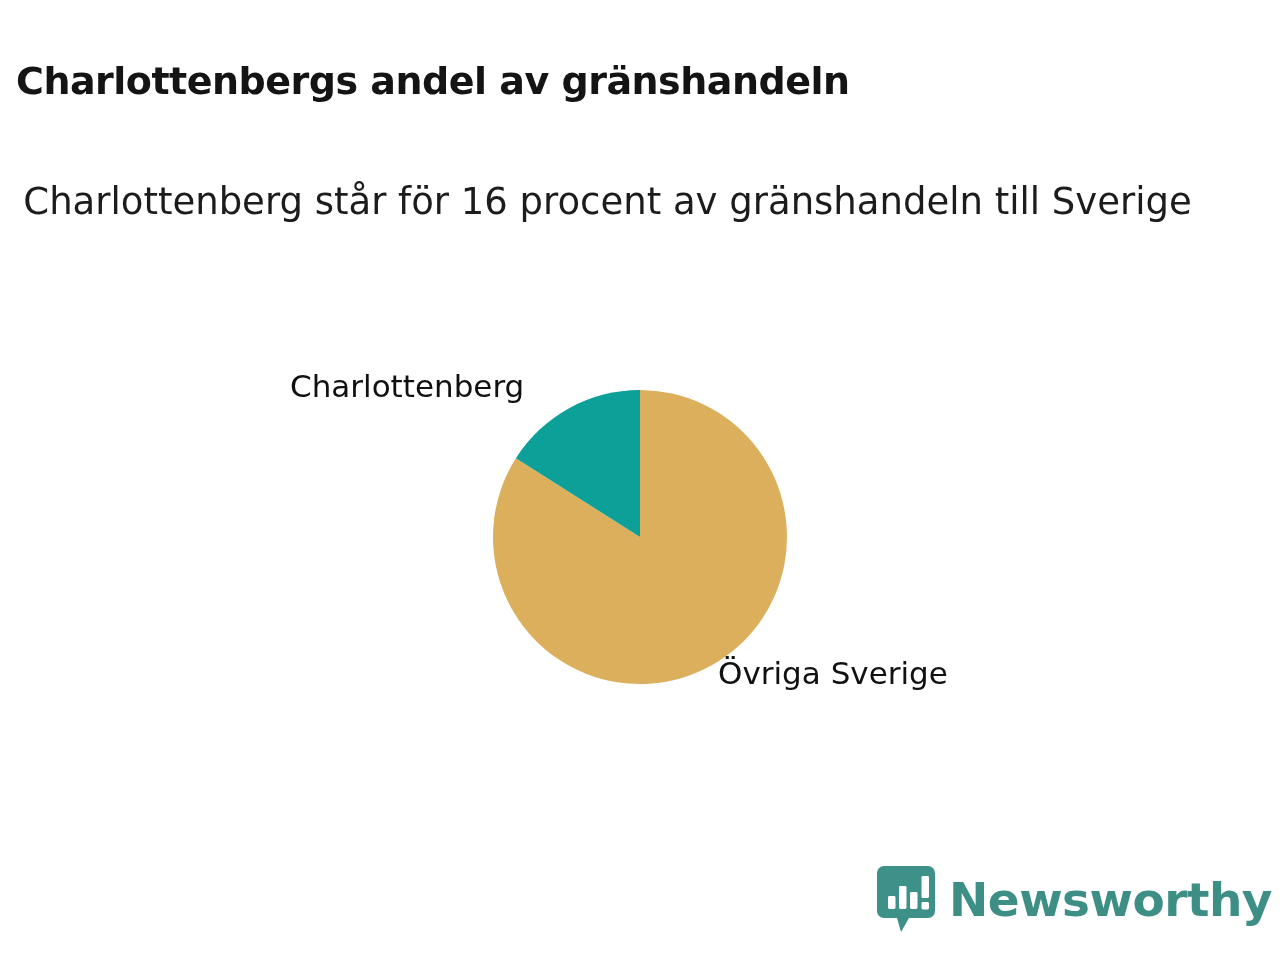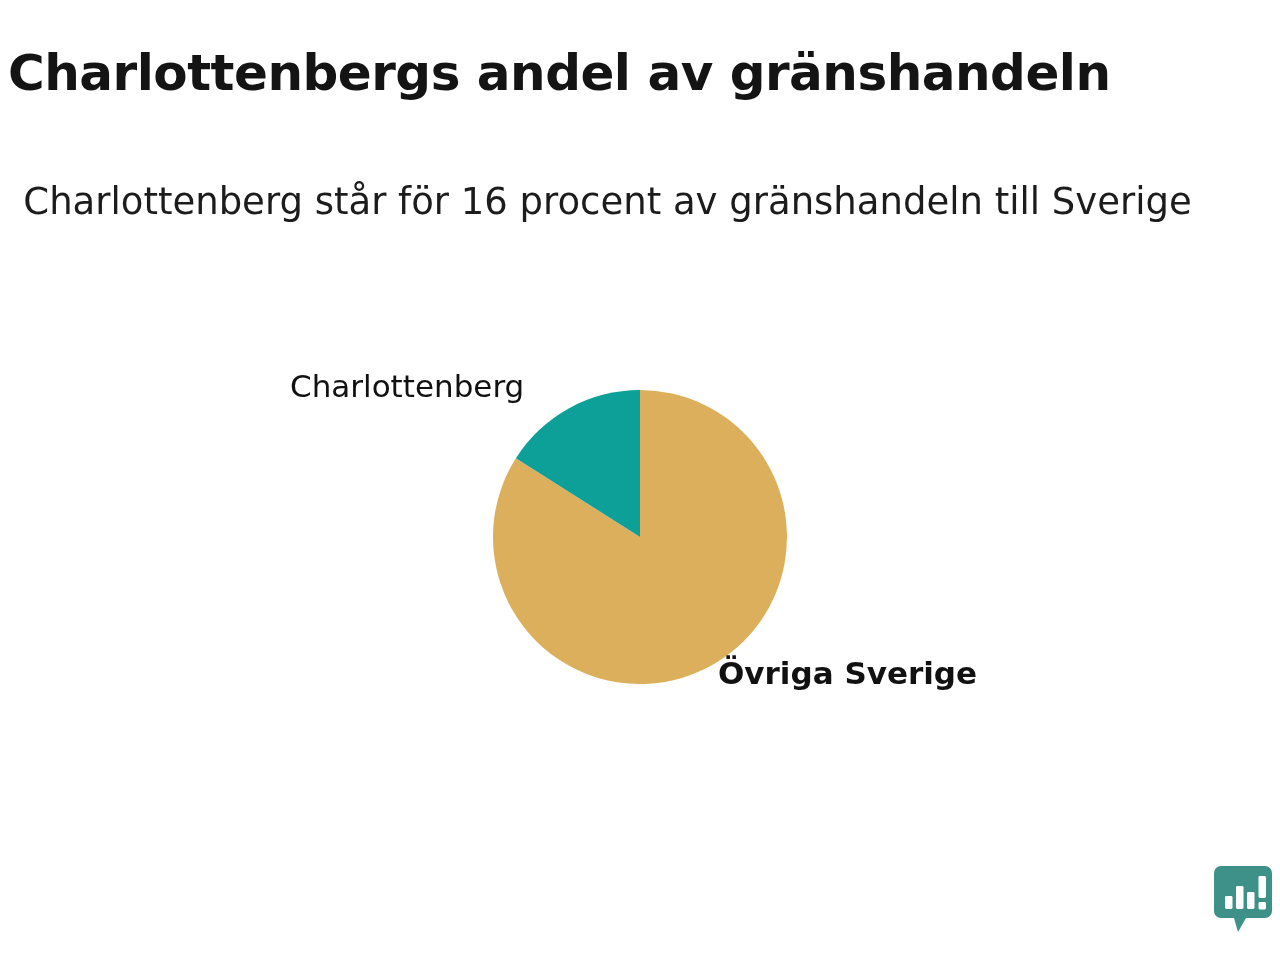--- a/index.html
+++ b/index.html
@@ -24,26 +24,26 @@
   }
 
   
   .header {
     position: absolute;
     left: 0px;
     top: 0px;
     width: 1240px;
   }
   .chart-title {
-    margin: 8px;
+    margin: 16px;
     padding: 0;
     position: absolute;
     left: 0px;
     top: 36px;
-    font-size: 50px;
+    font-size: 38px;
     line-height: 58px;
     font-weight: 700;
     letter-spacing: -0.5px;
     color: #141414;
     white-space: nowrap;
     font-family: "DejaVu Sans", "Liberation Sans", sans-serif;
   }
   .chart-subtitle {
     margin: 0;
     padding: 0;
@@ -81,21 +81,20 @@
     white-space: nowrap;
     font-family: "DejaVu Sans", "Liberation Sans", sans-serif;
   }
   .slice-label-charlottenberg {
     left: 290px;
     top: 369px;
   }
   .slice-label-ovriga {
     left: 718px;
     top: 656px;
-    font-weight: bold;
   }
 
   
   .logo {
     position: absolute;
     right: 8px;
     bottom: 28px;
     display: flex;
     align-items: center;
     gap: 14px;
@@ -140,15 +139,16 @@
 
   <div class="logo">
     <svg class="logo-mark" viewBox="0 0 58 66">
       <path d="M7 0 H51 A7 7 0 0 1 58 7 V45 A7 7 0 0 1 51 52 H32 L24 66 L20 52 H7 A7 7 0 0 1 0 45 V7 A7 7 0 0 1 7 0 Z" fill="#3d9189"></path>
       <rect x="11" y="30" width="7.5" height="13" rx="1.4" fill="#ffffff"></rect>
       <rect x="22" y="20" width="7.5" height="23" rx="1.4" fill="#ffffff"></rect>
       <rect x="33" y="26" width="7.5" height="17" rx="1.4" fill="#ffffff"></rect>
       <rect x="44.5" y="10" width="7.5" height="22" rx="1.4" fill="#ffffff"></rect>
       <rect x="44.5" y="36" width="7.5" height="7.5" rx="1.4" fill="#ffffff"></rect>
     </svg>
+    <span class="logo-wordmark">Newsworthy</span>
   </div>
 
 </div>
 
 </body></html>

